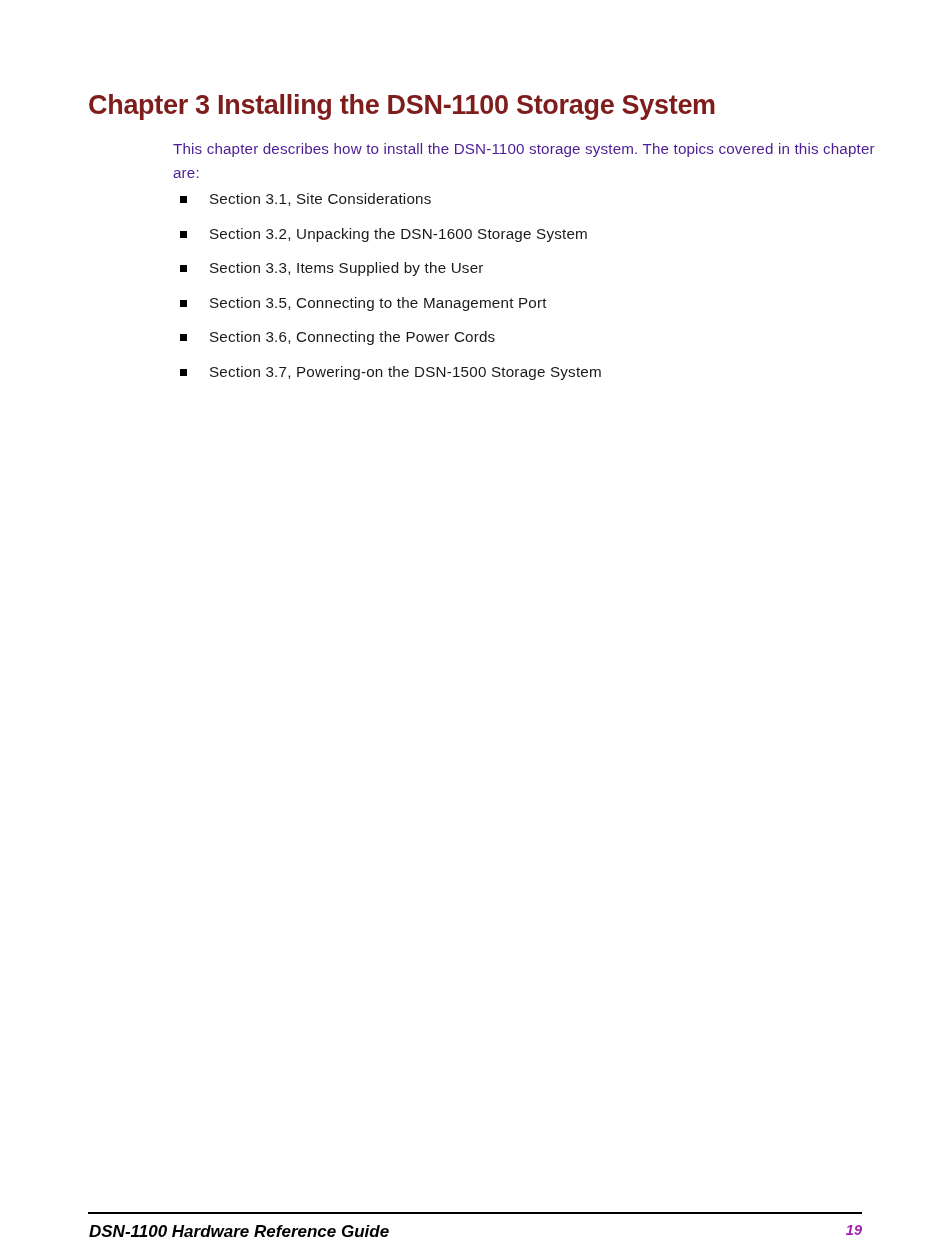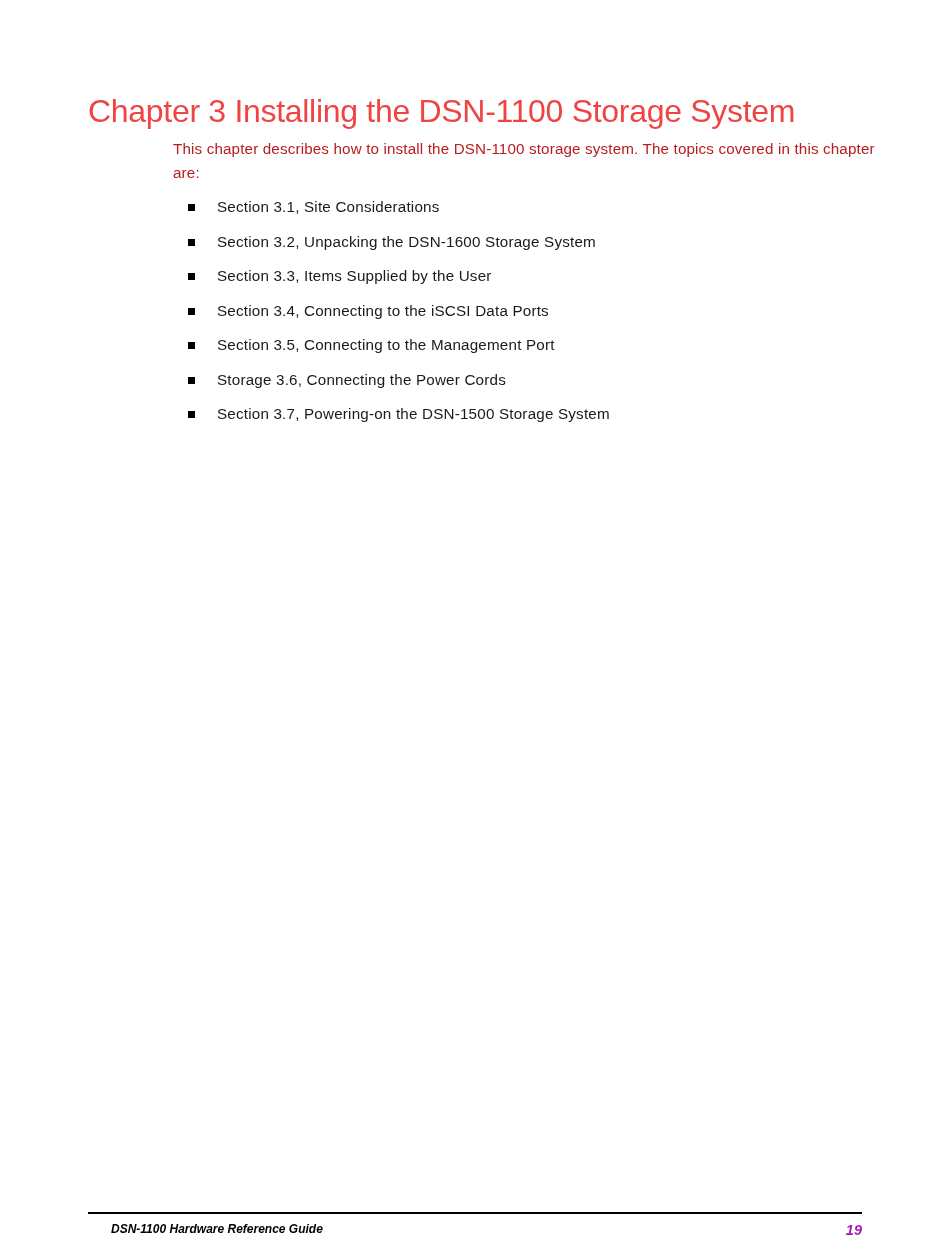--- a/index.html
+++ b/index.html
@@ -17,42 +17,42 @@
     height: 1260px;
     background: #ffffff;
     overflow: hidden;
     box-sizing: border-box;
   }
   .chapter-title {
     position: absolute;
     left: 88px;
     top: 72px;
     width: 800px;
-    font-size: 32px;
-    font-weight: normal;
+    font-size: 27px;
+    font-weight: bold;
     letter-spacing: -0.3px;
-    color: #ef4444;
+    color: #7f1d1d;
     line-height: 1.15;
   }
   .intro {
     position: absolute;
     left: 173px;
     top: 122px;
     width: 730px;
     font-size: 15.2px;
     line-height: 1.55;
-    color: #b91c1c;
+    color: #4c1d95;
     letter-spacing: 0.15px;
   }
   .bullet-list {
     position: absolute;
     left: 173px;
     top: 178px;
     width: 730px;
-    margin: 12px;
+    margin: 4px;
     padding: 0;
     list-style: none;
   }
   .bullet-item {
     position: relative;
     padding-left: 32px;
     height: 34.5px;
     font-size: 15.2px;
     line-height: 34.5px;
     color: #1a1a1a;
@@ -70,23 +70,23 @@
   .footer-rule {
     position: absolute;
     left: 88px;
     top: 1212px;
     width: 774px;
     height: 2px;
     background: #000000;
   }
   .footer-left {
     position: absolute;
-    left: 111px;
+    left: 89px;
     top: 1222px;
-    font-size: 12px;
+    font-size: 17px;
     font-weight: bold;
     font-style: italic;
     color: #000000;
   }
   .footer-right {
     position: absolute;
     right: 88px;
     top: 1222px;
     font-size: 14.5px;
     font-weight: bold;
@@ -111,29 +111,25 @@
     <li class="bullet-item">
       <span class="bullet-marker"></span>
       <span>Section 3.2, Unpacking the DSN-1600 Storage System</span>
     </li>
     <li class="bullet-item">
       <span class="bullet-marker"></span>
       <span>Section 3.3, Items Supplied by the User</span>
     </li>
     <li class="bullet-item">
       <span class="bullet-marker"></span>
-      <span>Section 3.4, Connecting to the iSCSI Data Ports</span>
-    </li>
-    <li class="bullet-item">
-      <span class="bullet-marker"></span>
       <span>Section 3.5, Connecting to the Management Port</span>
     </li>
     <li class="bullet-item">
       <span class="bullet-marker"></span>
-      <span>Storage 3.6, Connecting the Power Cords</span>
+      <span>Section 3.6, Connecting the Power Cords</span>
     </li>
     <li class="bullet-item">
       <span class="bullet-marker"></span>
       <span>Section 3.7, Powering-on the DSN-1500 Storage System</span>
     </li>
   </ul>
 
   <div class="footer-rule"></div>
 
   <div class="footer-left">DSN-1100 Hardware Reference Guide</div>

